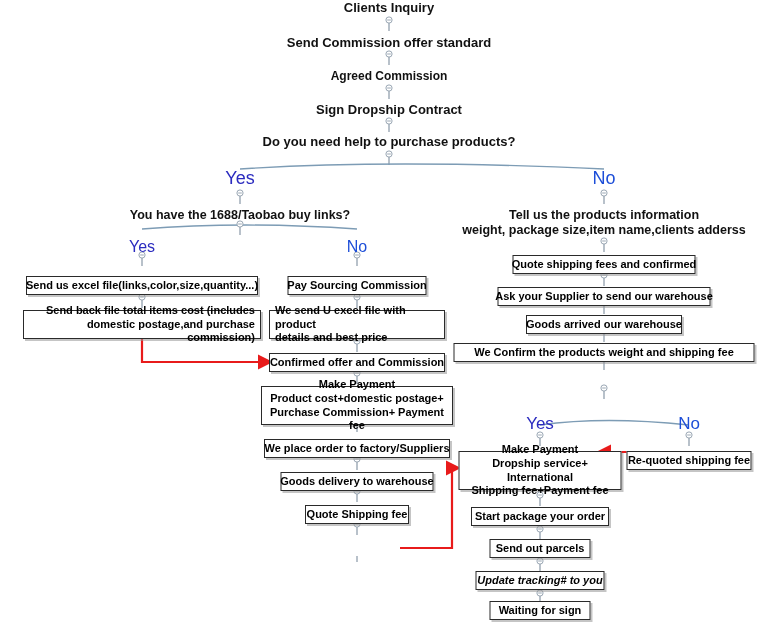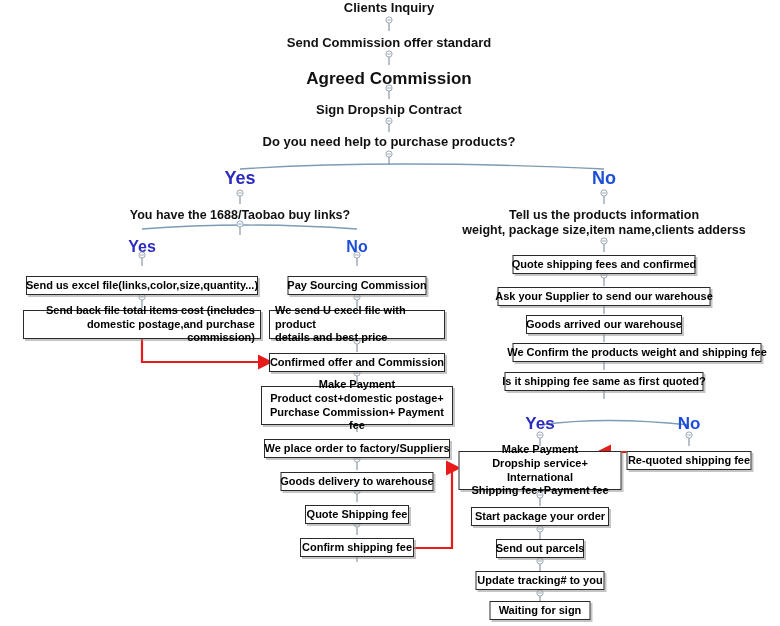--- a/index.html
+++ b/index.html
@@ -21,21 +21,21 @@
     line-height:1.18;
     transform:translateX(-50%);
   }
 
   
   .branch{
     position:absolute;
     font-size:18px;
     transform:translateX(-50%);
     white-space:nowrap;
-    font-weight:bold;
+    font-weight:normal;
   }
   .branch.yes{color:#2b2bbf;}
   .branch.no{color:#1d4ed8;}
 
   
   .box{
     position:absolute;
     box-sizing:border-box;
     background:#ffffff;
     border:1px solid #2a2a2a;
@@ -135,21 +135,21 @@
 
     <path d="M400,548 L452,548 L452,468 L459,468" fill="none" stroke="#e81b1b" stroke-width="2.2" marker-end="url(#redhead)"></path>
 
     <path d="M689,452 L600,452 L598,452" fill="none" stroke="#e81b1b" stroke-width="2.2" marker-end="url(#redhead)"></path>
   </svg>
 
   <div class="hdr" style="left:389px;top:0px;font-size:13px;">Clients Inquiry</div>
 
   <div class="hdr" style="left:389px;top:35px;font-size:13px;">Send Commission offer standard</div>
 
-  <div class="hdr" style="left:389px;top:69px;font-size:17px;">Agreed Commission</div>
+  <div class="hdr" style="left:389px;top:69px;font-size:12px;">Agreed Commission</div>
 
   <div class="hdr" style="left:389px;top:102px;font-size:13px;">Sign Dropship Contract</div>
 
   <div class="hdr" style="left:389px;top:134px;font-size:13px;">Do you need help to purchase products?</div>
 
   <div class="hdr" style="left:240px;top:208px;font-size:12.5px;">You have the 1688/Taobao buy links?</div>
 
   <div class="hdr" style="left:604px;top:208px;font-size:12.5px;">Tell us the products information</div>
   <div class="hdr" style="left:604px;top:223px;font-size:12.5px;">weight, package size,item name,clients adderss</div>
 
@@ -189,43 +189,41 @@
       <span class="ttl">Purchase Commission+ Payment fee</span>
     </span>
   </div>
 
   <div class="box" style="left:357px;top:439px;width:186px;height:19px;">We place order to factory/Suppliers</div>
 
   <div class="box" style="left:357px;top:472px;width:153px;height:19px;">Goods delivery to warehouse</div>
 
   <div class="box" style="left:357px;top:505px;width:104px;height:19px;">Quote  Shipping fee</div>
 
-  <div class="box" style="left:357px;top:538px;width:114px;height:19px;">Confirm shipping fee</div>
 
   <div class="box" style="left:604px;top:255px;width:183px;height:19px;">Quote shipping fees and confirmed</div>
 
   <div class="box" style="left:604px;top:287px;width:213px;height:19px;">Ask your Supplier to send our warehouse</div>
 
   <div class="box" style="left:604px;top:315px;width:156px;height:19px;">Goods arrived our warehouse</div>
 
-  <div class="box" style="left:604px;top:343px;width:249px;height:19px;margin-left:33px;">We Confirm the products weight and shipping fee</div>
-
-  <div class="box" style="left:604px;top:372px;width:199px;height:19px;">Is it shipping fee same as first quoted?</div>
+  <div class="box" style="left:604px;top:343px;width:301px;height:19px;">We Confirm the products weight and shipping fee</div>
+
 
   <div class="box mc" style="left:540px;top:451px;width:163px;height:39px;">
     <span>
       <span class="ttl">Make Payment</span>
       <span class="ttl">Dropship service+ International</span>
       <span class="ttl">Shipping fee+Payment fee</span>
     </span>
   </div>
 
   <div class="box" style="left:689px;top:451px;width:125px;height:19px;">Re-quoted shipping fee</div>
 
   <div class="box" style="left:540px;top:507px;width:138px;height:19px;">Start package your order</div>
 
-  <div class="box" style="left:540px;top:539px;width:88px;height:19px;">Send out parcels</div>
-
-  <div class="box" style="left:540px;top:571px;width:129px;height:19px;">Update tracking# to you</div>
+  <div class="box" style="left:540px;top:539px;width:101px;height:19px;">Send out parcels</div>
+
+  <div class="box" style="left:540px;top:571px;width:129px;height:19px;font-style:italic;">Update tracking# to you</div>
 
   <div class="box" style="left:540px;top:601px;width:101px;height:19px;">Waiting for sign</div>
 
 </div>
 
 </body></html>

